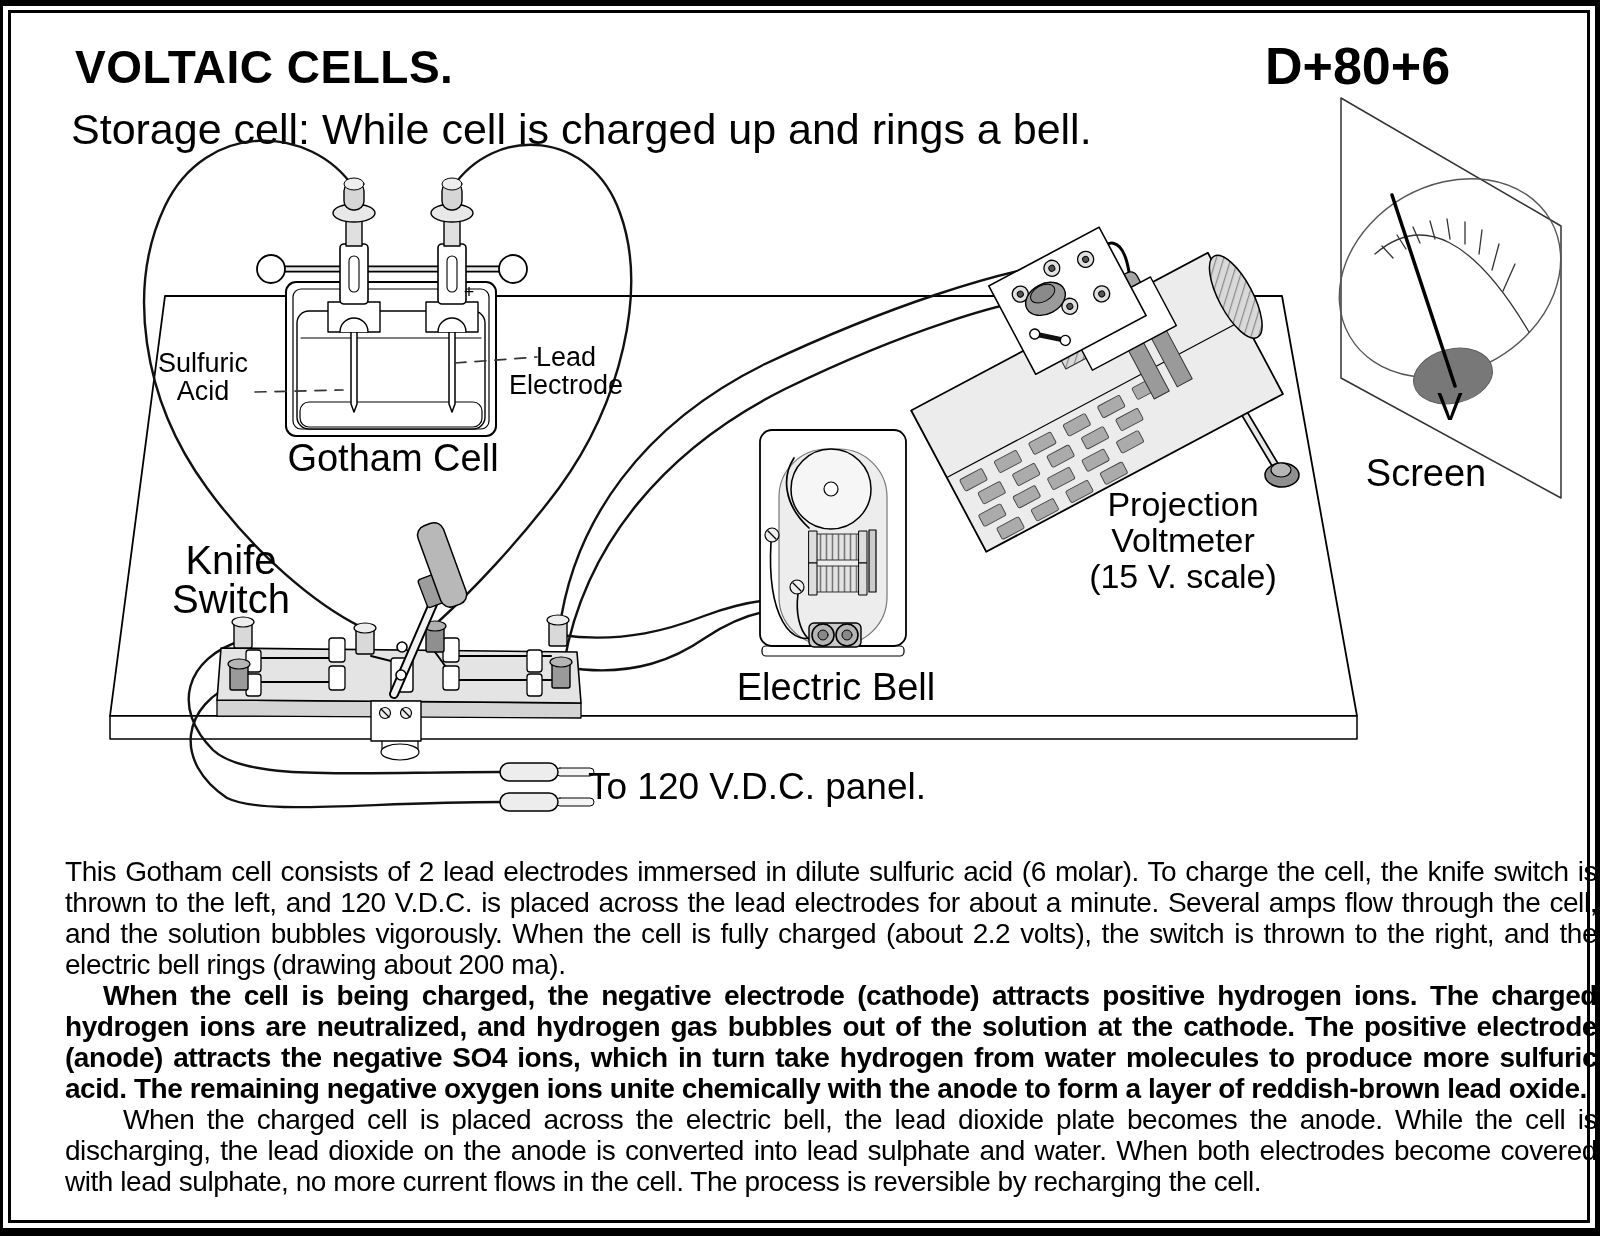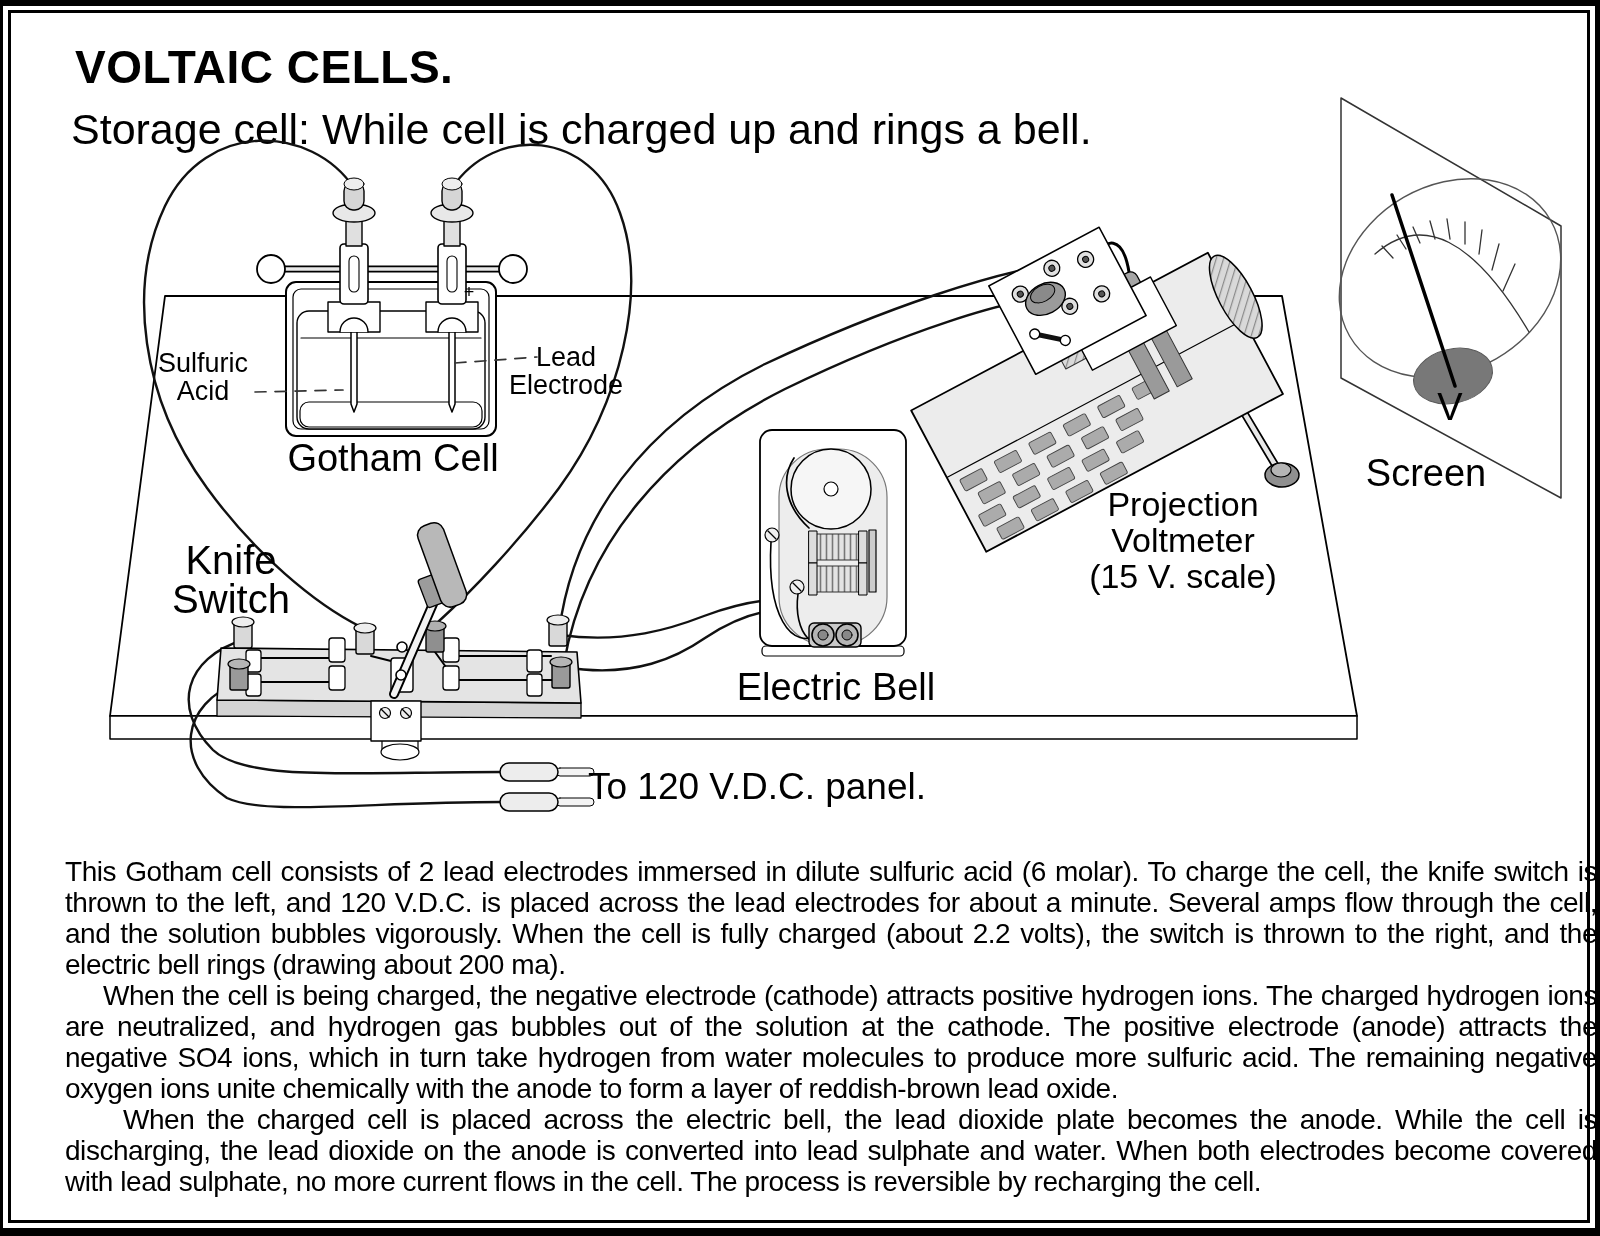--- a/index.html
+++ b/index.html
@@ -15,31 +15,32 @@
   .hdr-code{position:absolute;left:1262px;top:30px;font-size:52px;font-weight:bold;}
   .hdr-sub{position:absolute;left:68px;top:99px;font-size:43px;}
   .diagram-svg{position:absolute;left:0;top:0;width:1600px;height:1236px;}
   .bodytext{
     position:absolute;left:34px;top:850px;width:1532px;
     font-size:28px;line-height:31px;letter-spacing:-0.45px;
     text-align:justify;
     margin-left:28px;
   }
   .bodytext p{margin:0;}
-  .bodytext p.ind1{text-indent:38px;}
+  .bodytext p.ind1{text-indent:38px;font-weight:bold;}
   .bodytext p.ind2{text-indent:58px;}
   text{font-family:"Liberation Sans","DejaVu Sans",sans-serif;fill:#000;}
 </style>
 </head>
 <body>
 
 <div class="page">
   <div class="inner-frame"></div>
 
   <div class="hdr-title">VOLTAIC CELLS.</div>
+  <div class="hdr-code">D+80+6</div>
   <div class="hdr-sub">Storage cell: While cell is charged up and rings a bell.</div>
 
   <svg class="diagram-svg" viewBox="0 0 1600 1236" fill="none" stroke-linecap="round" stroke-linejoin="round">
     <defs>
       <pattern id="hatchD" width="7" height="7" patternUnits="userSpaceOnUse" patternTransform="rotate(45)">
         <rect width="7" height="7" fill="#d9d9d9"></rect>
         <line x1="0" y1="0" x2="0" y2="7" stroke="#8a8a8a" stroke-width="2.4"></line>
       </pattern>
       <pattern id="hatchV" width="6" height="6" patternUnits="userSpaceOnUse">
         <rect width="6" height="6" fill="#e3e3e3"></rect>

